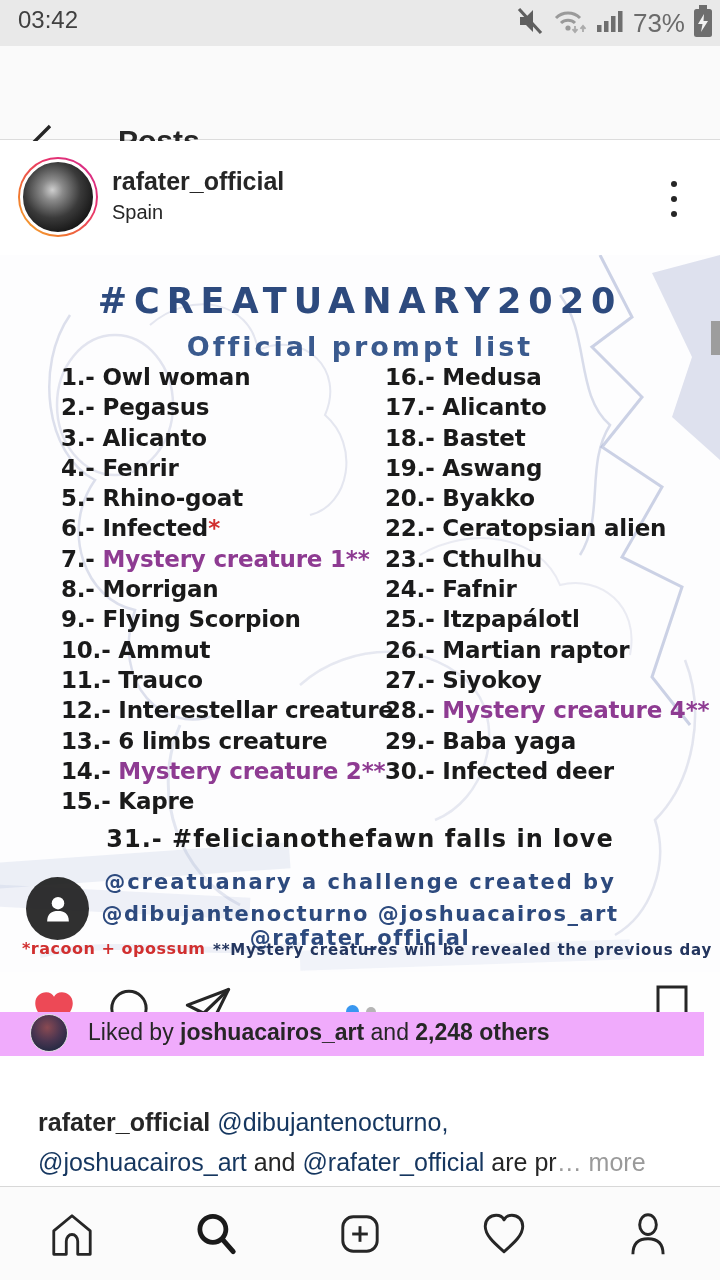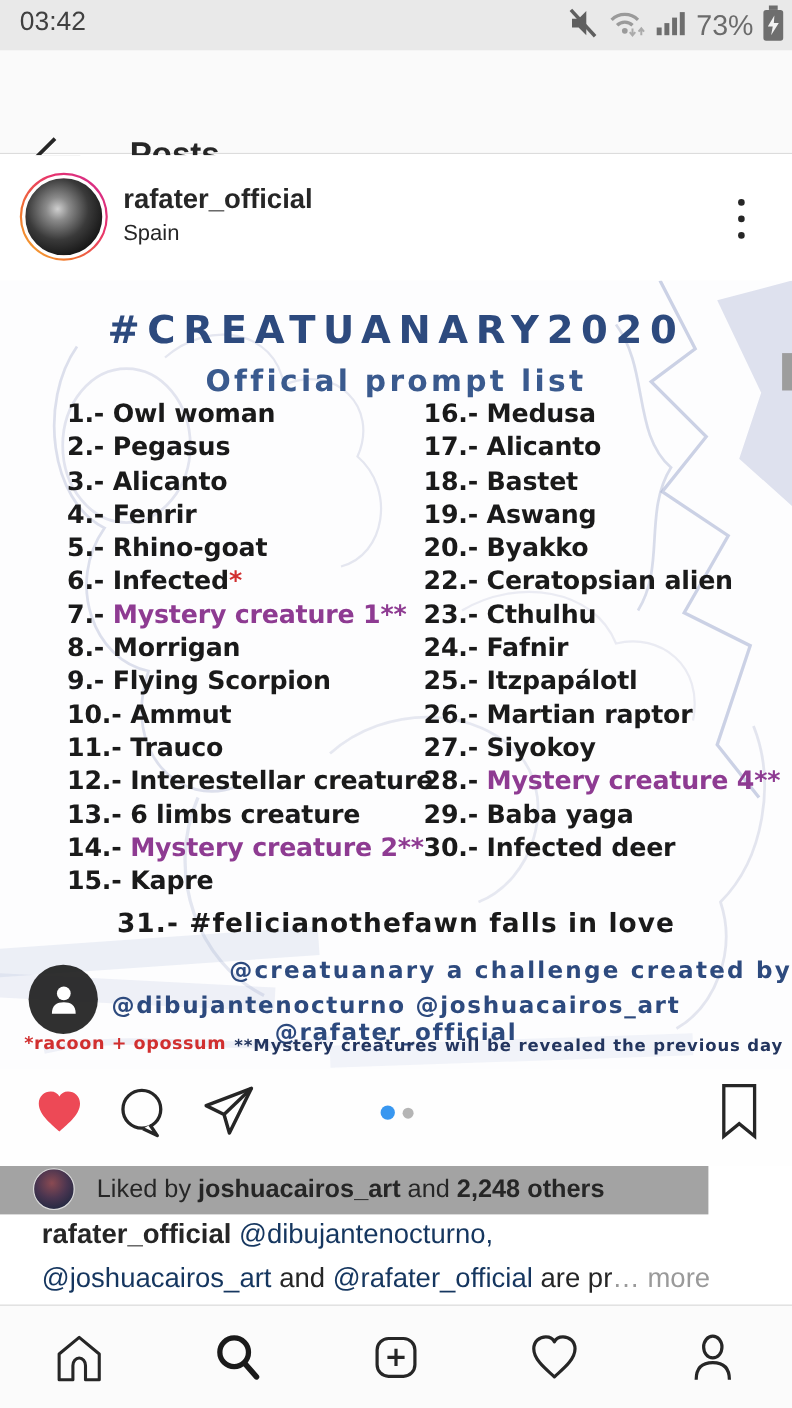--- a/index.html
+++ b/index.html
@@ -40,21 +40,21 @@
   .pi-subtitle{position:absolute;top:76px;left:0;width:100%;text-align:center;
      font-family:"DejaVu Sans",sans-serif;font-size:27px;font-weight:700;letter-spacing:3px;color:#3a5a8e;}
   .pcol{position:absolute;top:107px;font-family:"DejaVu Sans",sans-serif;font-size:23px;font-weight:700;color:#1a1a1a;}
   .pcol-left{left:46px;margin-left:15px;}
   .pcol-right{left:385px;}
   .prow{height:30.3px;line-height:30.3px;white-space:nowrap;letter-spacing:-0.2px;}
   .pname.mystery{color:#8e3b92;}
   .pmark{color:#d12f2f;}
   .pi-item31{position:absolute;top:570px;left:0;width:100%;text-align:center;
      font-family:"DejaVu Sans",sans-serif;font-size:24px;font-weight:700;color:#1a1a1a;letter-spacing:1px;}
-  .pi-credit1{position:absolute;top:615px;left:0;width:100%;text-align:right;
+  .pi-credit1{position:absolute;top:615px;left:0;width:100%;text-align:center;
      font-family:"DejaVu Sans",sans-serif;font-size:21px;font-weight:700;color:#2d4a7e;letter-spacing:2px;}
   .pi-credit2{position:absolute;top:647px;left:0;width:100%;text-align:center;
      font-family:"DejaVu Sans",sans-serif;font-size:21px;font-weight:700;color:#2d4a7e;letter-spacing:1.5px;}
   .pi-fnleft{position:absolute;top:684px;left:22px;
      font-family:"DejaVu Sans",sans-serif;font-size:16px;font-weight:700;color:#d12f2f;letter-spacing:.5px;}
   .pi-fnright{position:absolute;top:686px;right:8px;
      font-family:"DejaVu Sans",sans-serif;font-size:15px;font-weight:700;color:#23355e;letter-spacing:.8px;}
   .tagged-btn{position:absolute;top:622px;left:26px;width:63px;height:63px;border-radius:50%;
      background:rgba(25,25,25,.9);display:flex;align-items:center;justify-content:center;}
   .scroll-thumb{position:absolute;top:66px;right:0;width:9px;height:34px;background:#9d9d9d;}
@@ -63,21 +63,21 @@
   .action-bar{position:absolute;top:972px;left:0;width:720px;height:88px;background:#fefefe;}
   .act-heart{position:absolute;left:28px;top:14px;}
   .act-comment{position:absolute;left:104px;top:14px;}
   .act-share{position:absolute;left:182px;top:12px;}
   .act-save{position:absolute;left:650px;top:11px;}
   .dots{position:absolute;left:346px;top:33px;display:flex;align-items:center;gap:7px;}
   .dot-active{width:13px;height:13px;border-radius:50%;background:#3897f0;}
   .dot-idle{width:10px;height:10px;border-radius:50%;background:#b5b5b5;}
 
   
-  .liked-row{position:absolute;top:1060px;left:0;width:644px;height:44px;background:#a3a3a3;}
+  .liked-row{position:absolute;top:1012px;left:0;width:704px;height:44px;background:#f0abfc;}
   .liked-avatar{position:absolute;left:30px;top:2px;width:38px;height:38px;border-radius:50%;
      background:radial-gradient(circle at 45% 35%,#8a4a52 0%,#4a3550 45%,#1d2740 85%);border:1px solid #ddd;box-sizing:border-box;}
   .liked-text{position:absolute;left:88px;top:7px;font-size:23px;color:#262626;}
   .liked-text b{font-weight:bold;}
 
   
   .caption{position:absolute;top:1102px;left:22px;width:676px;font-size:25px;line-height:40px;color:#262626;margin-left:16px;}
   .cap-author{font-weight:bold;}
   .cap-link{color:#15365f;}
   .cap-more{color:#9a9a9a;}

